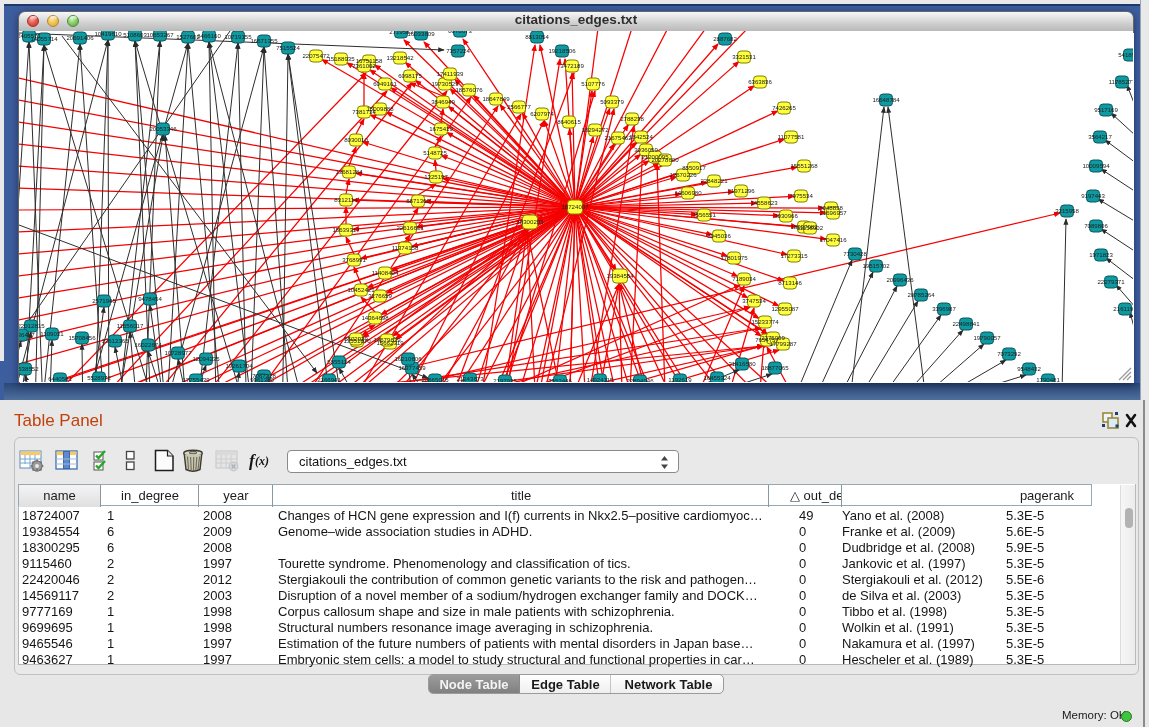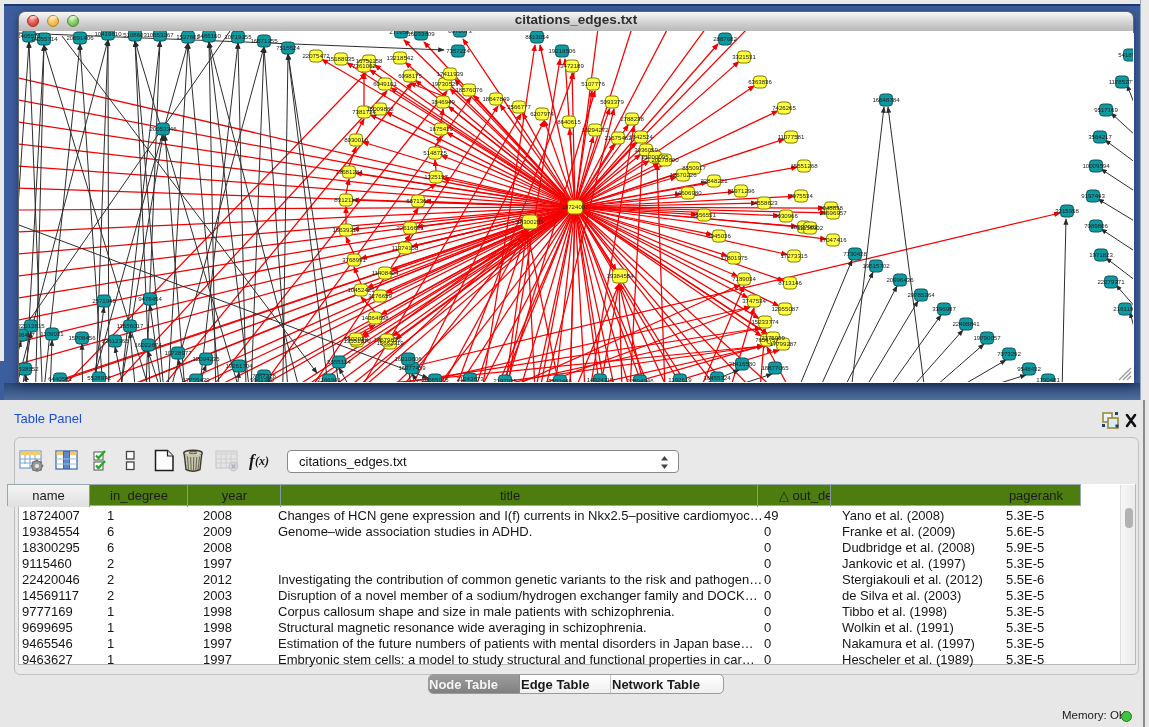--- a/index.html
+++ b/index.html
@@ -7,35 +7,35 @@
 #bluebottom{position:absolute;left:0;top:377px;width:1136px;height:18px;background:linear-gradient(#294778,#51719f)}
 #macwin{position:absolute;left:14px;top:5px;width:1116px;height:372px;border:1px solid #666;border-radius:7px 7px 0 0;box-shadow:0 2px 8px rgba(0,0,20,.45)}
 #titlebar{position:absolute;left:0;top:0;width:1114px;height:20px;border-radius:6px 6px 0 0;background:linear-gradient(#f7f7f7,#cfcfcf 60%,#b9b9b9);border-bottom:1px solid #838383}
 #titlebar .tl{position:absolute;top:2.5px;width:12.5px;height:12.5px;border-radius:50%}
 #titlebar .tl i{position:absolute;left:2.5px;top:0.8px;width:7px;height:4px;border-radius:50%;background:linear-gradient(rgba(255,255,255,.85),rgba(255,255,255,0))}
 #title{position:absolute;top:-0.5px;left:0;width:100%;text-align:center;font-size:13.5px;font-weight:bold;color:#2e2e2e}
 #netarea{position:absolute;left:1px;top:21px;width:1114px;height:350px;background:#fff;overflow:hidden}
 #rightgray{position:absolute;left:1140px;top:0;width:9px;height:400px;background:#e9e9e9;border-left:1px solid #9aa4b6}
 #divmark{position:absolute;left:571px;top:401px;width:0;height:0;border-left:4px solid transparent;border-right:4px solid transparent;border-bottom:5px solid #aaa}
 #tp{position:absolute;left:0;top:400px;width:1149px;height:327px;background:#e7e7e7}
-#tp .hdr{position:absolute;left:14px;top:11px;font-size:13px;color:#1d4ed8}
+#tp .hdr{position:absolute;left:14px;top:11px;font-size:17px;color:#c2410c}
 #panel{position:absolute;left:14px;top:437px;width:1125px;height:238px;border:1px solid #c0c0c0;border-radius:6px;background:#e9e9e9}
 #combo{position:absolute;left:287px;top:450px;width:392px;height:23px;background:#fff;border:1px solid #8a8a8a;border-radius:4px;font-size:13px;color:#111;line-height:21px;padding-left:11px}
-#thead{position:absolute;left:7px;top:484px;width:1074px;height:22px;background:#4d7c0f;border:1px solid #98a8b0;border-left:1px solid #98a8b0}
+#thead{position:absolute;left:18px;top:484px;width:1074px;height:22px;background:#ffffff;border:1px solid #98a8b0;border-left:1px solid #98a8b0}
 .hc{position:absolute;top:0;height:22px;border-right:1px solid #8898a2;font-size:13px;color:#1c1c1c;text-align:center;line-height:21px;white-space:nowrap;overflow:hidden}
 #twhite{position:absolute;left:18px;top:484px;width:1118px;height:181px;background:#fff;border:1px solid #b8b8b8;border-top:none}
 .trow{position:absolute;left:18px;width:1080px;height:16px;font-size:13px;color:#151515}
 .trow span{position:absolute;top:0.5px;white-space:nowrap;overflow:hidden}
 .c1{left:4px;width:80px}.c2{left:89px;width:90px}.c3{left:185px;width:70px}
-.c4{left:260px;width:492px}.c5{left:746px;width:70px}
+.c4{left:260px;width:492px}.c5{left:781px;width:70px}
 .c6{left:824px;width:159px;}.c7{left:988px;width:100px}
 #vsb{position:absolute;left:1120px;top:485px;width:15px;height:179px;background:linear-gradient(90deg,#f6f6f6,#ececec);border-left:1px solid #ddd}
 #vsbthumb{position:absolute;left:3.5px;top:23px;width:8px;height:20px;border-radius:4px;background:#b2b2b2}
 #tabs{position:absolute;left:428px;top:674px;width:296px;height:20px;border:1px solid #9b9b9b;border-radius:5px;background:linear-gradient(#ffffff,#efefef);overflow:hidden;font-size:13px;font-weight:bold}
-#tabs .seg{position:absolute;top:0;height:20px;text-align:left;line-height:19px;color:#1a1a1a}
+#tabs .seg{position:absolute;top:0;height:20px;text-align:center;line-height:19px;color:#1a1a1a}
 #seg1{left:0;width:91px;background:linear-gradient(#9c9c9c,#7d7d7d);color:#f4f4f4 !important;border-right:1px solid #8a8a8a}
 #seg2{left:92px;width:90px;border-right:1px solid #c4c4c4}
 #seg3{left:183px;width:113px}
 #mem{position:absolute;left:1062px;top:709px;font-size:11.5px;color:#1a1a1a}
 #memdot{position:absolute;left:1121px;top:710.5px;width:11px;height:11px;border-radius:50%;background:#3ec43e;border:1px solid #1f7a1f}
 #rline{position:absolute;left:1143px;top:400px;width:2px;height:327px;background:#8b8b8b}
 </style></head><body>
 <div id="app">
 <div id="bluepanel">
   <div id="bluebottom"></div>
@@ -727,21 +727,21 @@
 </g>
 </svg>
 <div id="combo">citations_edges.txt<svg width="9" height="13" viewBox="0 0 9 13" style="position:absolute;right:9px;top:4.5px">
         <path d="M4.5,0 L8,4.6 L1,4.6 z" fill="#444"></path>
         <path d="M4.5,13 L8,8.4 L1,8.4 z" fill="#444"></path>
       </svg></div>
 <div id="twhite"></div>
 <div id="thead">
   <div class="hc" style="left:0;width:82px;background:linear-gradient(#f4f4f4,#dfdfdf)">name</div>
   <div class="hc" style="left:83px;width:97px">in_degree</div>
-  <div class="hc" style="left:181px;width:92px">year</div>
+  <div class="hc" style="left:181px;width:73px">year</div>
   <div class="hc" style="left:255px;width:495px">title</div>
   <div class="hc" style="left:751px;width:72px;text-align:left;padding-left:20px">△ out_de…</div>
   <div class="hc" style="left:983px;width:90px;border-right:none">pagerank</div>
 </div>
 <div class="trow" style="top:507.5px">
 <span class="c1">18724007</span>
       <span class="c2">1</span>
       <span class="c3">2008</span>
 <span class="c4">Changes of HCN gene expression and I(f) currents in Nkx2.5–positive cardiomyoc…</span>
       <span class="c5">49</span>
@@ -762,29 +762,30 @@
       <span class="c2">6</span>
       <span class="c3">2008</span>
       <span class="c5">0</span>
       <span class="c6">Dudbridge et al. (2008)</span>
       <span class="c7">5.9E-5</span>
     </div>
     <div class="trow" style="top:555.5px">
 <span class="c1">9115460</span>
       <span class="c2">2</span>
       <span class="c3">1997</span>
+<span class="c4">Tourette syndrome. Phenomenology and classification of tics.</span>
       <span class="c5">0</span>
       <span class="c6">Jankovic et al. (1997)</span>
       <span class="c7">5.3E-5</span>
     </div>
     <div class="trow" style="top:571.5px">
 <span class="c1">22420046</span>
       <span class="c2">2</span>
       <span class="c3">2012</span>
-<span class="c4">Investigating the contribution of common genetic variants to the risk and pathogen…</span>
+<span class="c4">Stergiakouli the contribution of common genetic variants to the risk and pathogen…</span>
       <span class="c5">0</span>
       <span class="c6">Stergiakouli et al. (2012)</span>
       <span class="c7">5.5E-6</span>
     </div>
     <div class="trow" style="top:587.5px">
 <span class="c1">14569117</span>
       <span class="c2">2</span>
       <span class="c3">2003</span>
 <span class="c4">Disruption of a novel member of a sodium/hydrogen exchanger family and DOCK…</span>
       <span class="c5">0</span>
@@ -797,21 +798,21 @@
       <span class="c3">1998</span>
 <span class="c4">Corpus callosum shape and size in male patients with schizophrenia.</span>
       <span class="c5">0</span>
       <span class="c6">Tibbo et al. (1998)</span>
       <span class="c7">5.3E-5</span>
     </div>
     <div class="trow" style="top:619.5px">
 <span class="c1">9699695</span>
       <span class="c2">1</span>
       <span class="c3">1998</span>
-<span class="c4">Structural magnetic resonance wide averaging in schizophrenia.</span>
+<span class="c4">Structural numbers resonance image averaging in schizophrenia.</span>
       <span class="c5">0</span>
       <span class="c6">Wolkin et al. (1991)</span>
       <span class="c7">5.3E-5</span>
     </div>
     <div class="trow" style="top:635.5px">
 <span class="c1">9465546</span>
       <span class="c2">1</span>
       <span class="c3">1997</span>
 <span class="c4">Estimation of the future numbers of patients with mental disorders in Japan base…</span>
       <span class="c5">0</span>

